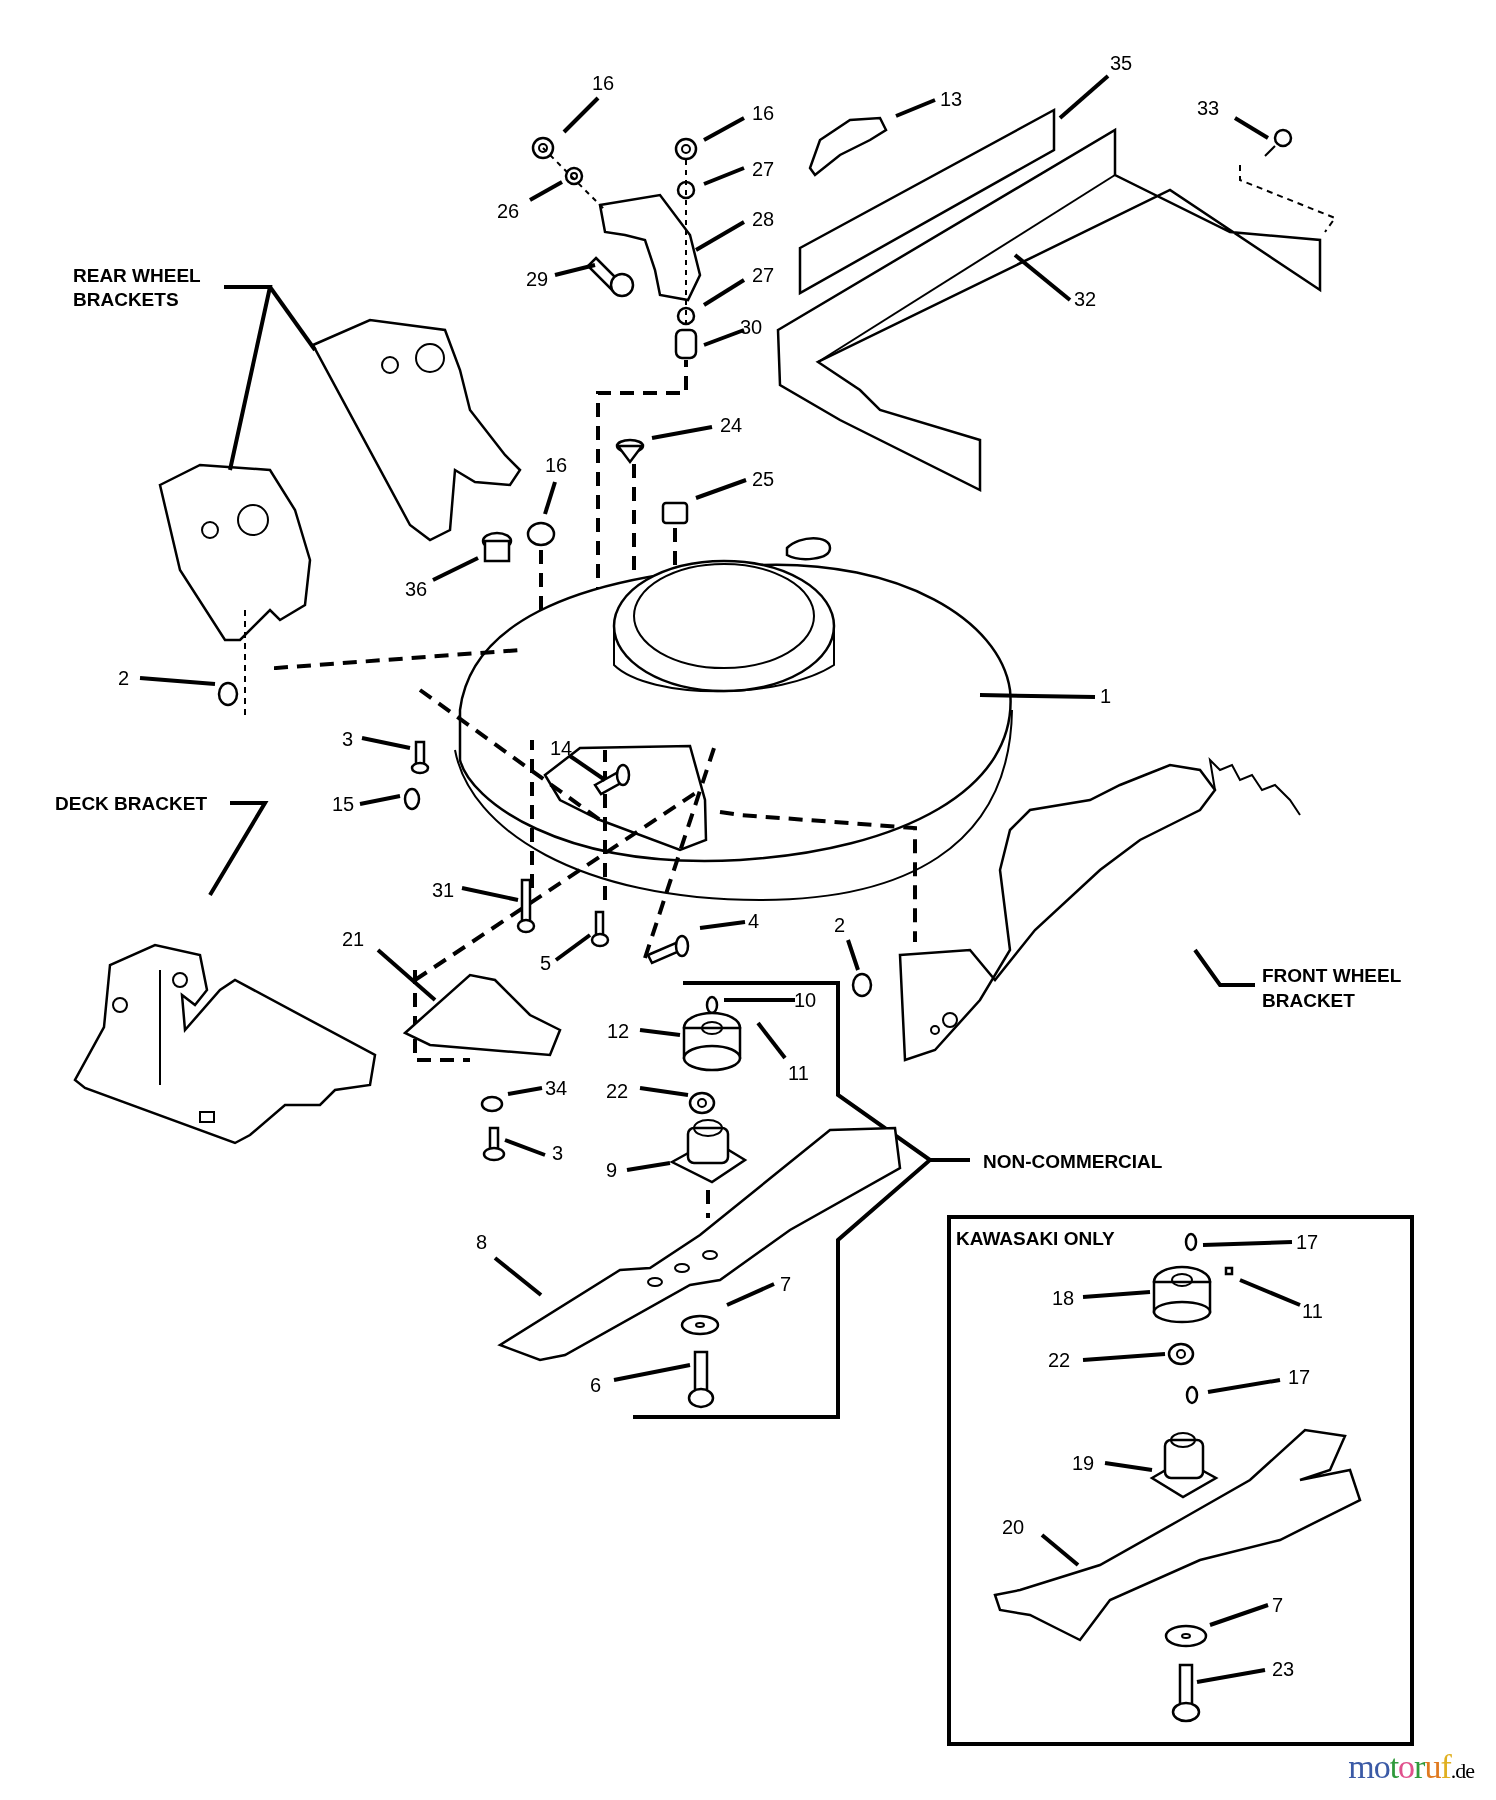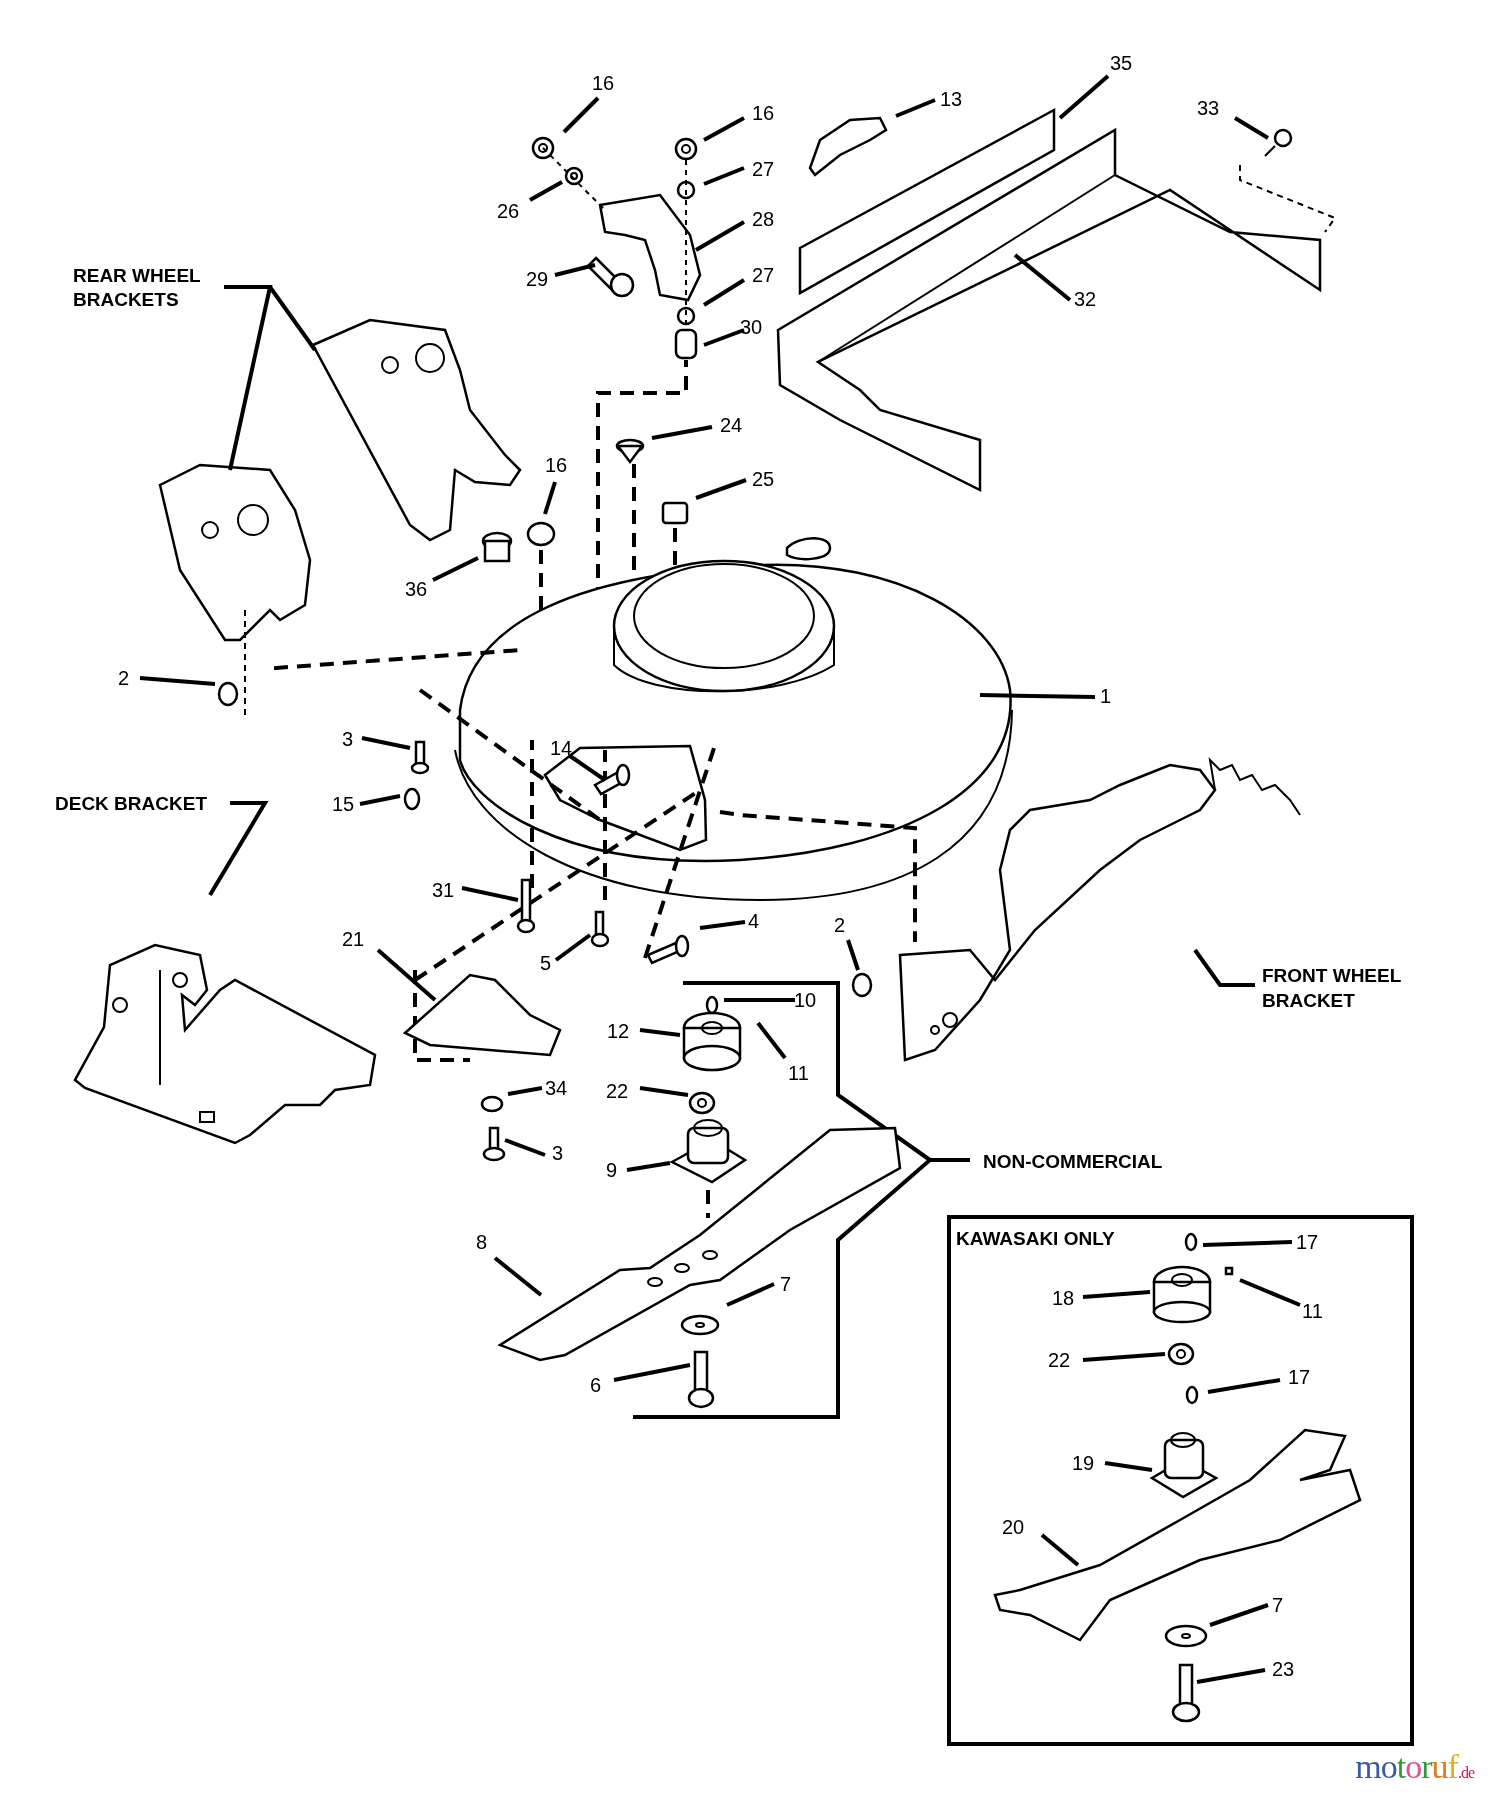--- a/index.html
+++ b/index.html
@@ -5,21 +5,21 @@
   html, body { margin:0; padding:0; background:#fff; }
   body { width:1496px; height:1800px; position:relative; overflow:hidden; font-family:"Liberation Sans", sans-serif; }
   svg#diagram { position:absolute; left:0; top:0; width:1496px; height:1800px; }
   .ln { stroke:#000; fill:none; stroke-width:2; }
   .ldr { stroke:#000; fill:none; stroke-width:4; }
   .dash { stroke:#000; fill:none; stroke-width:4; stroke-dasharray:14 9; }
   .part { stroke:#000; fill:#fff; stroke-width:2.5; }
   .num { font-family:"Liberation Sans", sans-serif; font-size:20px; fill:#000; }
   .cap { font-family:"Liberation Sans", sans-serif; font-size:19px; font-weight:bold; fill:#000; }
   .wm { position:absolute; right:22px; bottom:14px; font-family:"Liberation Serif", serif; font-size:34px; letter-spacing:-1px; }
-  .wm .de { font-size:16px; color:#be185d; }
+  .wm .de { font-size:22px; color:#000000; }
 </style>
 </head>
 <body>
 
 <svg id="diagram" viewBox="0 0 1496 1800" xmlns="http://www.w3.org/2000/svg">
 
   <g>
     <g>
         <circle class="part" cx="543" cy="148" r="10"></circle>
         <circle class="ln" cx="543" cy="148" r="4"></circle>

